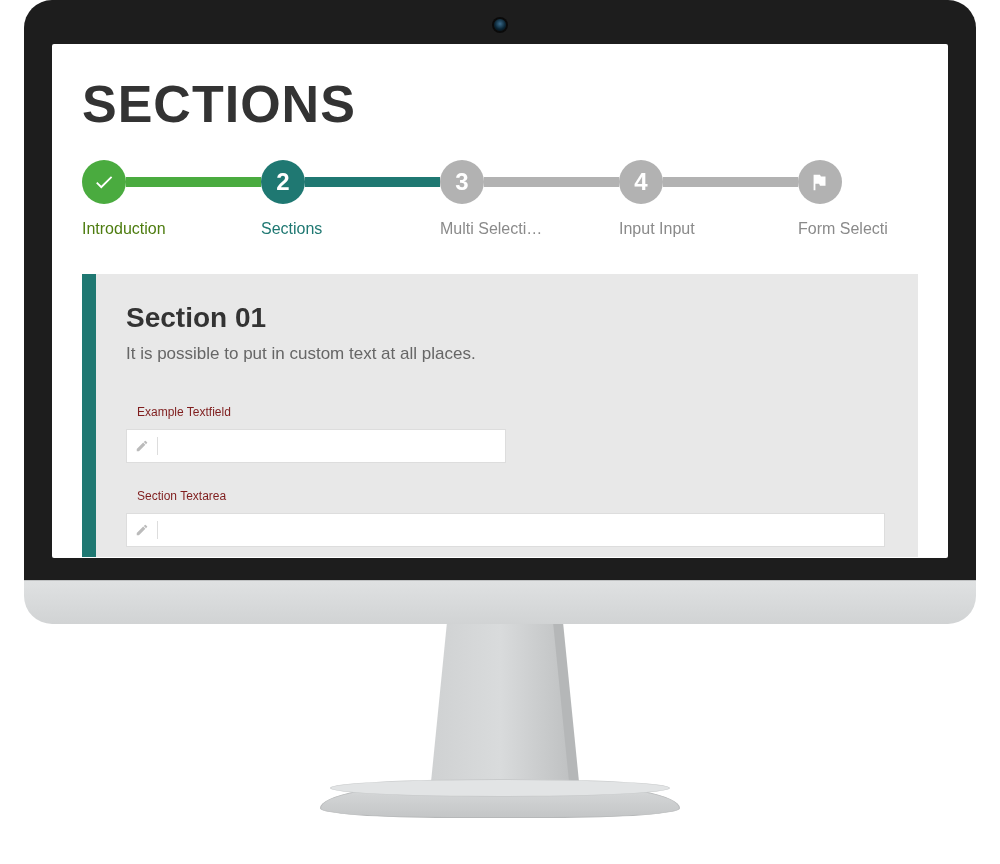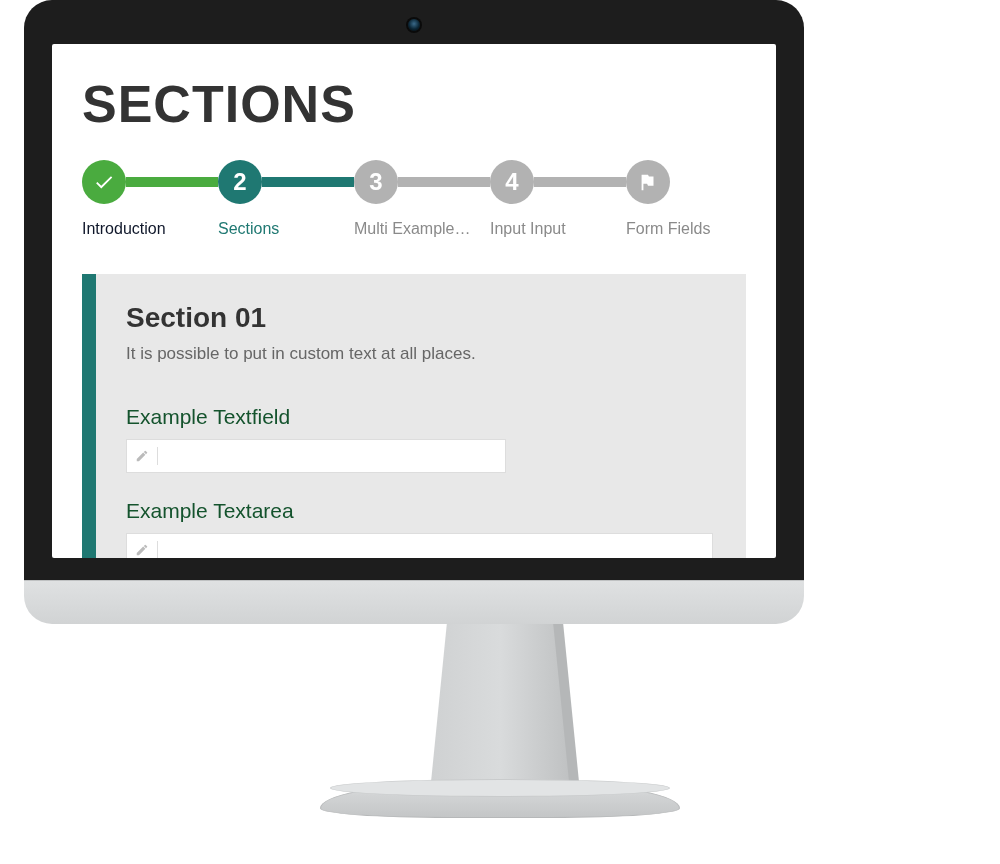--- a/index.html
+++ b/index.html
@@ -10,21 +10,21 @@
     height: 864px;
     position: relative;
     overflow: hidden;
   }
 
   
   .monitor {
     position: absolute;
     left: 24px;
     top: 0;
-    width: 780px;
+    width: 952px;
   }
   .bezel {
     background: #1d1d1d;
     border-radius: 28px 28px 0 0;
     padding: 44px 28px 22px 28px;
     position: relative;
   }
   .camera {
     position: absolute;
     top: 19px;
@@ -161,21 +161,21 @@
     text-overflow: ellipsis;
     max-width: 130px;
   }
 
   .c-done   { background: #4aab3f; }
   .c-active { background: #1f7872; }
   .c-idle   { background: #b2b2b2; }
   .l-done   { background: #4aab3f; }
   .l-active { background: #1f7872; }
   .l-idle   { background: #b2b2b2; }
-  .t-done   { color: #0f172a; }
+  .t-done   { color: #4d7c0f; }
   .t-active { color: #1f7872; }
   .t-idle   { color: #8a8a8a; }
 
   .step-circle svg { width: 22px; height: 22px; fill: #fff; }
 
   
   .card {
     background: #e8e8e8;
     border-left: 14px solid #1f7872;
     padding: 28px 33px 10px 30px;
@@ -187,23 +187,24 @@
     font-size: 28px;
     color: #333;
     margin-bottom: 10px;
   }
   .card-desc {
     color: #666;
     font-size: 17px;
     margin-bottom: 41px;
   }
   .field-label {
-    color: #14532d;
-    font-size: 21px;
+    color: #7f1d1d;
+    font-size: 12px;
     margin-bottom: 10px;
+    margin-left: 11px;
   }
   .input-wrap {
     display: flex;
     align-items: center;
     background: #fff;
     border: 1px solid #ddd;
     height: 34px;
     width: 380px;
     margin-bottom: 26px;
     padding: 0 8px;
@@ -252,58 +253,58 @@
               <div class="step-line l-active"></div>
             </div>
             <div class="step-label t-active">Sections</div>
           </div>
 
           <div class="step">
             <div class="step-row">
               <div class="step-circle c-idle">3</div>
               <div class="step-line l-idle"></div>
             </div>
-            <div class="step-label t-idle">Multi Example…</div>
+            <div class="step-label t-idle">Multi Selecti…</div>
           </div>
 
           <div class="step">
             <div class="step-row">
               <div class="step-circle c-idle">4</div>
               <div class="step-line l-idle"></div>
             </div>
             <div class="step-label t-idle">Input Input</div>
           </div>
 
           <div class="step" style="flex:0 0 auto; width:120px;">
             <div class="step-row">
               <div class="step-circle c-idle">
                 <svg viewBox="0 0 24 24">
                     <path d="M5 3v18h2v-7h4l1 2h6V6h-5l-1-2H5z"></path>
                   </svg>
               </div>
             </div>
-            <div class="step-label t-idle">Form Fields</div>
+            <div class="step-label t-idle">Form Selecti</div>
           </div>
 
         </div>
 
         <div class="card">
           <h2 class="card-title">Section 01</h2>
           <p class="card-desc">It is possible to put in custom text at all places.</p>
 
           <div class="field-label">Example Textfield</div>
           <div class="input-wrap">
             <svg class="pencil" viewBox="0 0 24 24">
                 <path d="M3 17.25V21h3.75L17.81 9.94l-3.75-3.75L3 17.25zM20.71 7.04a1 1 0 0 0 0-1.41l-2.34-2.34a1 1 0 0 0-1.41 0l-1.83 1.83 3.75 3.75 1.83-1.83z"></path>
               </svg>
             <div class="sep"></div>
             <input type="text" value="" style="">
           </div>
 
-          <div class="field-label">Example Textarea</div>
+          <div class="field-label">Section Textarea</div>
           <div class="input-wrap full">
             <svg class="pencil" viewBox="0 0 24 24">
                 <path d="M3 17.25V21h3.75L17.81 9.94l-3.75-3.75L3 17.25zM20.71 7.04a1 1 0 0 0 0-1.41l-2.34-2.34a1 1 0 0 0-1.41 0l-1.83 1.83 3.75 3.75 1.83-1.83z"></path>
               </svg>
             <div class="sep"></div>
             <input type="text" value="" style="">
           </div>
         </div>
 
       </div>

